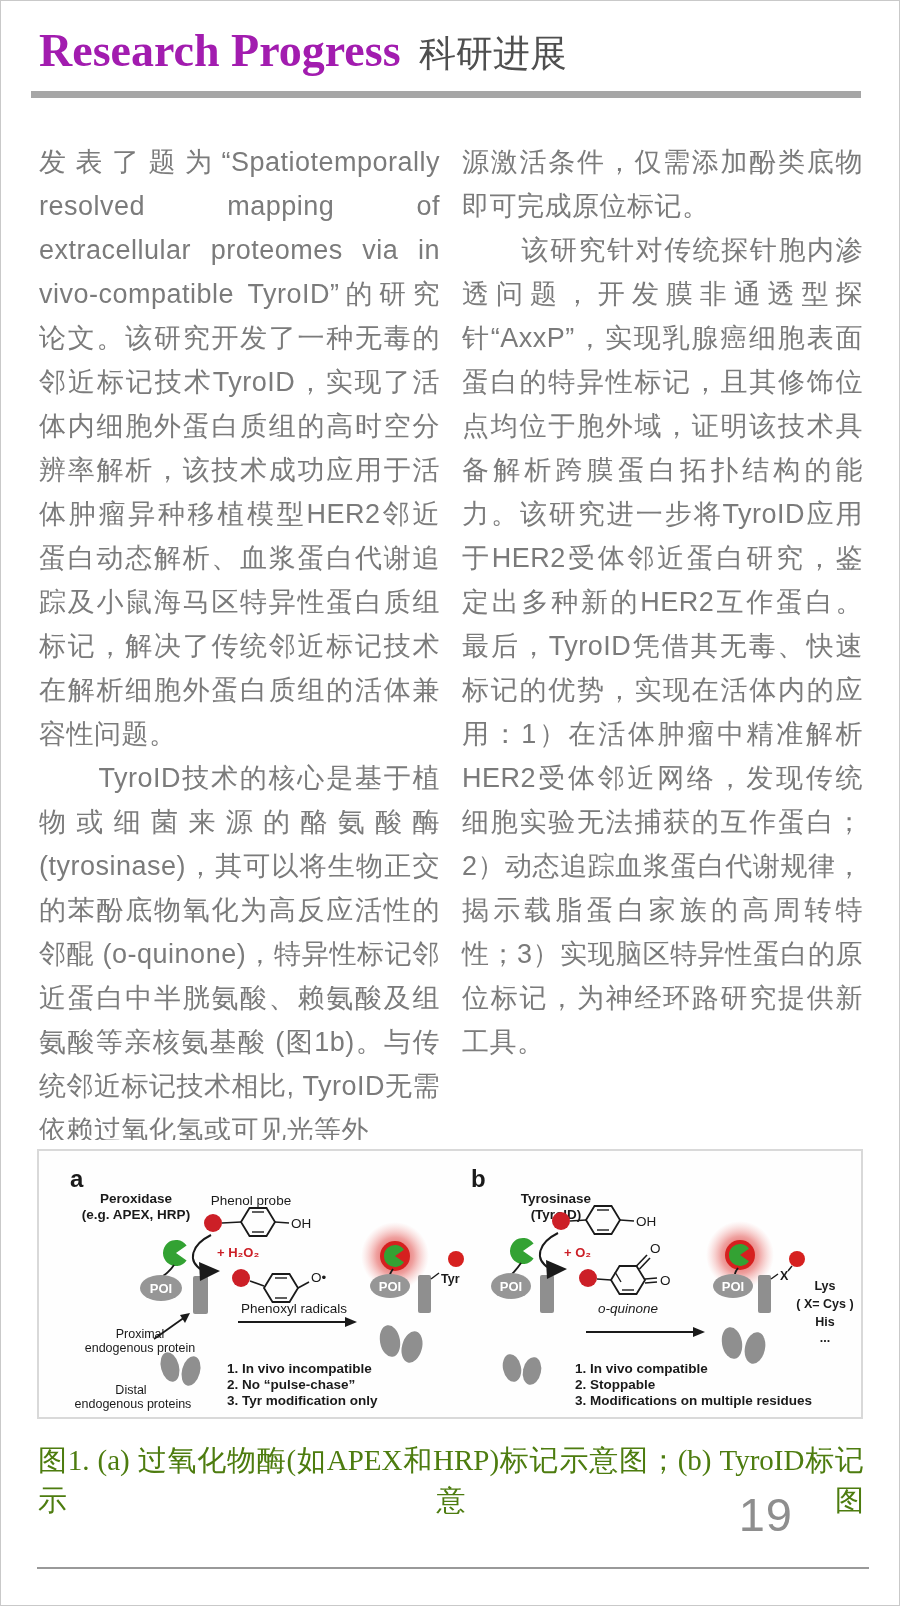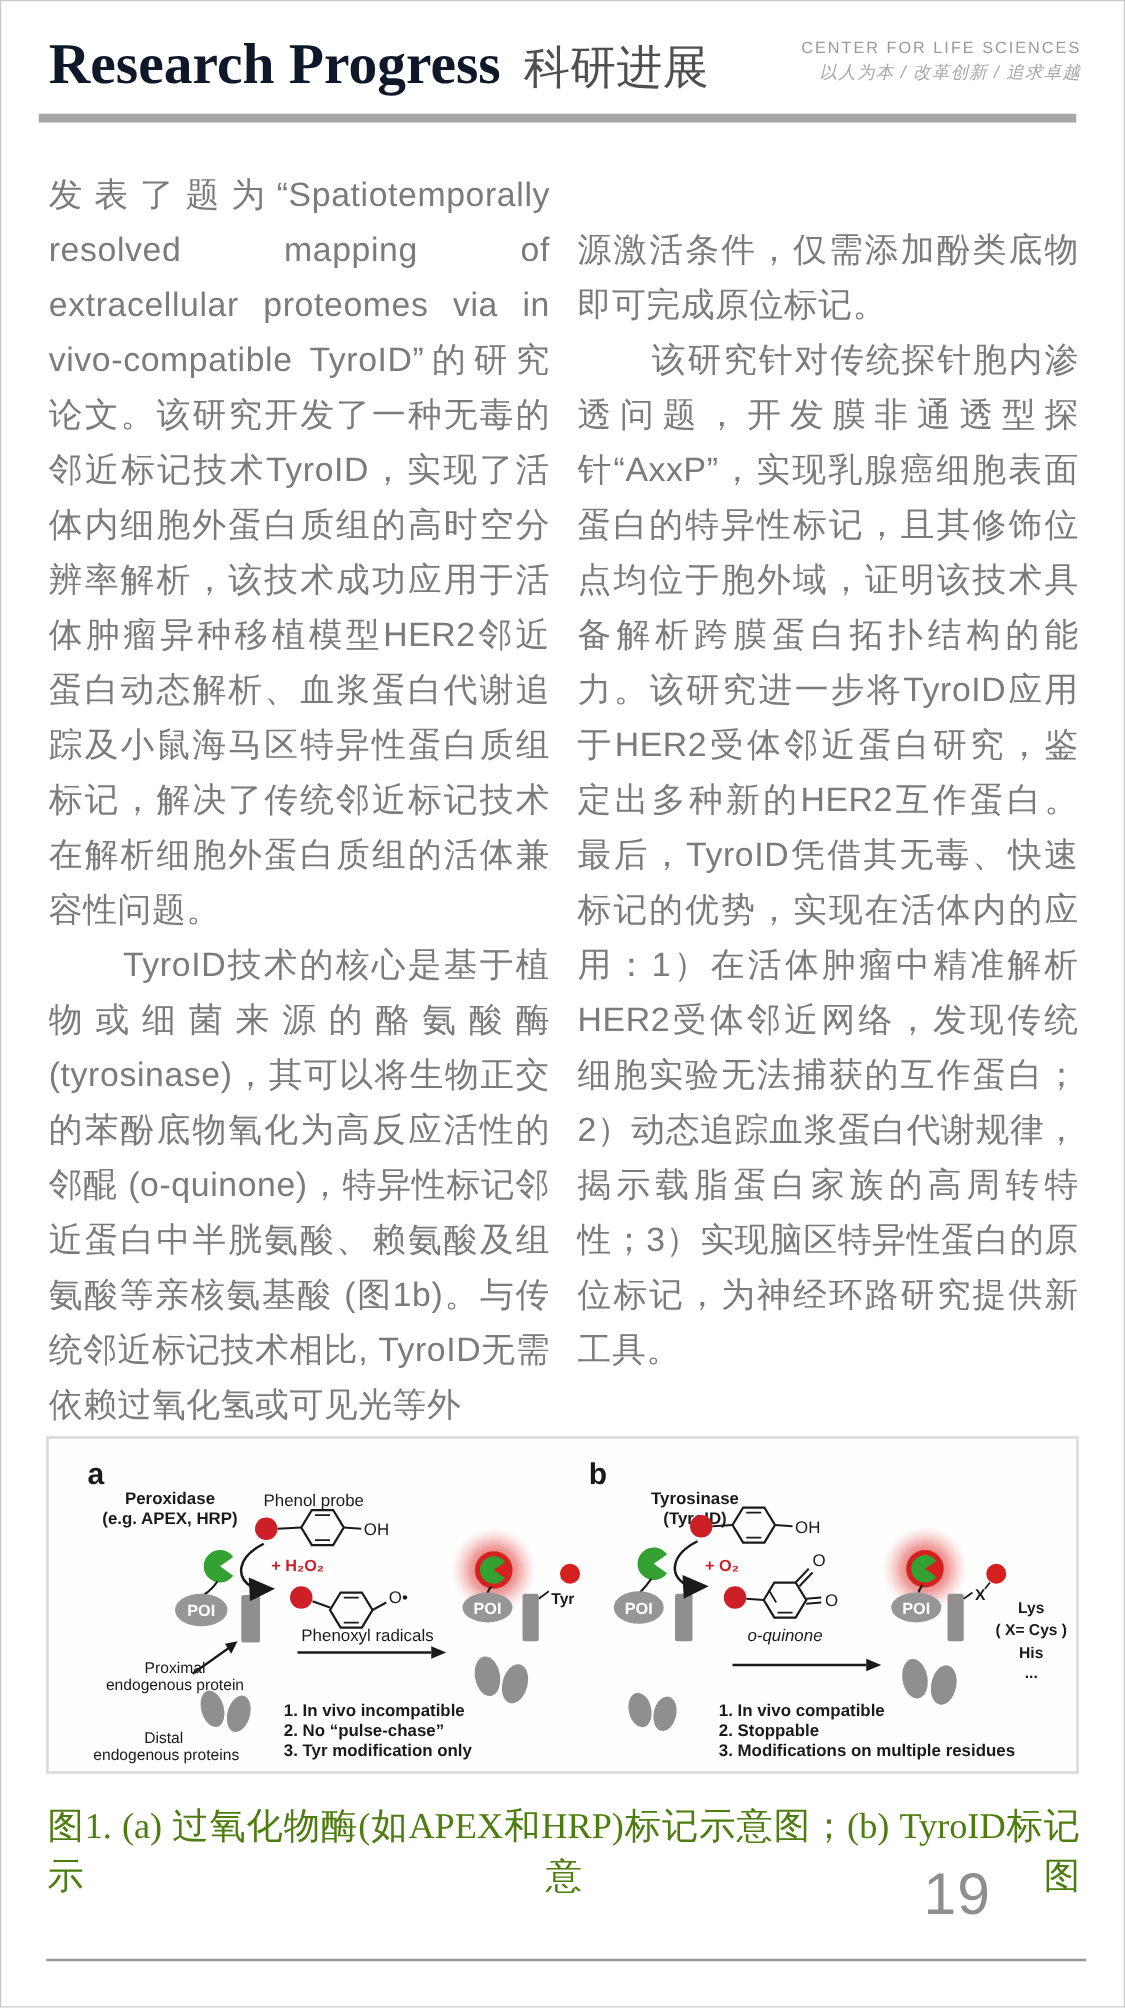--- a/index.html
+++ b/index.html
@@ -5,35 +5,35 @@
   html,body{margin:0;padding:0;background:#e8e8e8;}
   .page{
     position:relative;width:900px;height:1606px;margin:0 auto;
     background:#ffffff;border:1px solid #c9c9c9;box-sizing:border-box;
     font-family:"Liberation Sans","DejaVu Sans",sans-serif;overflow:hidden;
   }
   
   .header{position:absolute;top:20px;left:38px;right:34px;height:66px;}
   .title-en{
     font-family:"Liberation Serif","DejaVu Serif",serif;
-    font-size:46px;font-weight:700;color:#0f172a;letter-spacing:0px;
+    font-size:46px;font-weight:700;color:#a21caf;letter-spacing:0px;
     display:inline-block;vertical-align:baseline;line-height:60px;
   }
   .title-zh{
     font-size:37px;font-weight:400;color:#4f4f4f;margin-left:14px;
     display:inline-block;vertical-align:baseline;line-height:60px;
   }
   .header-right{position:absolute;right:0;top:8px;text-align:right;}
   .org-line{font-size:13px;color:#9a9a9a;letter-spacing:1.6px;line-height:18px;}
   .slogan-line{font-size:14px;font-style:italic;color:#a8a8a8;letter-spacing:1px;line-height:20px;}
   .header-bar{position:absolute;top:90px;left:30px;width:830px;height:7px;background:#a6a6a6;}
   
   .columns{
     position:absolute;top:139px;left:38px;width:824px;height:1000px;
-    display:flex;gap:22px;overflow:hidden;align-items:center;
+    display:flex;gap:22px;overflow:hidden;
   }
   .col{width:401px;flex:0 0 401px;}
   .col p{
     margin:0;font-size:27px;line-height:44px;color:#7b7b7b;
     text-align:justify;text-justify:inter-character;text-align-last:left;
     letter-spacing:0.5px;
   }
   .col p + p{}
   .col p.indent{text-indent:2.2em;}
   
@@ -66,24 +66,20 @@
   .ital{font-style:italic;}
 </style>
 </head>
 <body>
 
 <div class="page">
 
   <div class="header">
     <span class="title-en">Research Progress</span>
     <span class="title-zh">科研进展</span>
-    <div class="header-right">
-      <div class="org-line">CENTER FOR LIFE SCIENCES</div>
-      <div class="slogan-line">以人为本 / 改革创新 / 追求卓越</div>
-    </div>
   </div>
   <div class="header-bar"></div>
 
   <div class="columns">
     <div class="col">
       <p>发表了题为“Spatiotemporally resolved mapping of extracellular proteomes via in vivo-compatible TyroID”的研究论文。该研究开发了一种无毒的邻近标记技术TyroID，实现了活体内细胞外蛋白质组的高时空分辨率解析，该技术成功应用于活体肿瘤异种移植模型HER2邻近蛋白动态解析、血浆蛋白代谢追踪及小鼠海马区特异性蛋白质组标记，解决了传统邻近标记技术在解析细胞外蛋白质组的活体兼容性问题。</p>
       <p class="indent">TyroID技术的核心是基于植物或细菌来源的酪氨酸酶(tyrosinase)，其可以将生物正交的苯酚底物氧化为高反应活性的邻醌 (o-quinone)，特异性标记邻近蛋白中半胱氨酸、赖氨酸及组氨酸等亲核氨基酸 (图1b)。与传统邻近标记技术相比, TyroID无需依赖过氧化氢或可见光等外</p>
     </div>
     <div class="col">
       <p>源激活条件，仅需添加酚类底物即可完成原位标记。</p>

